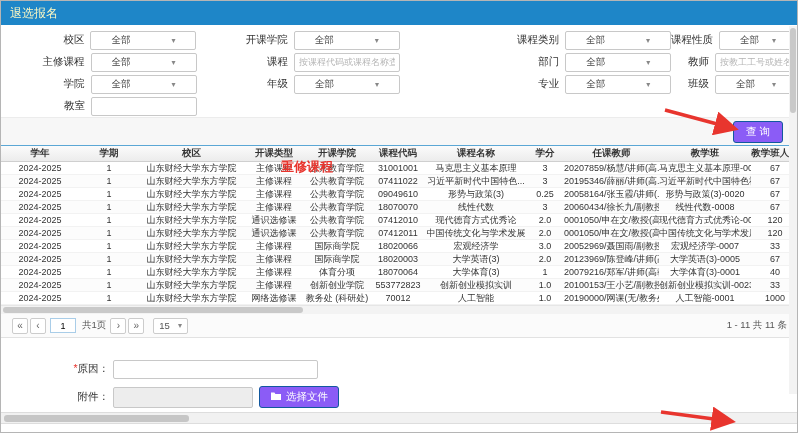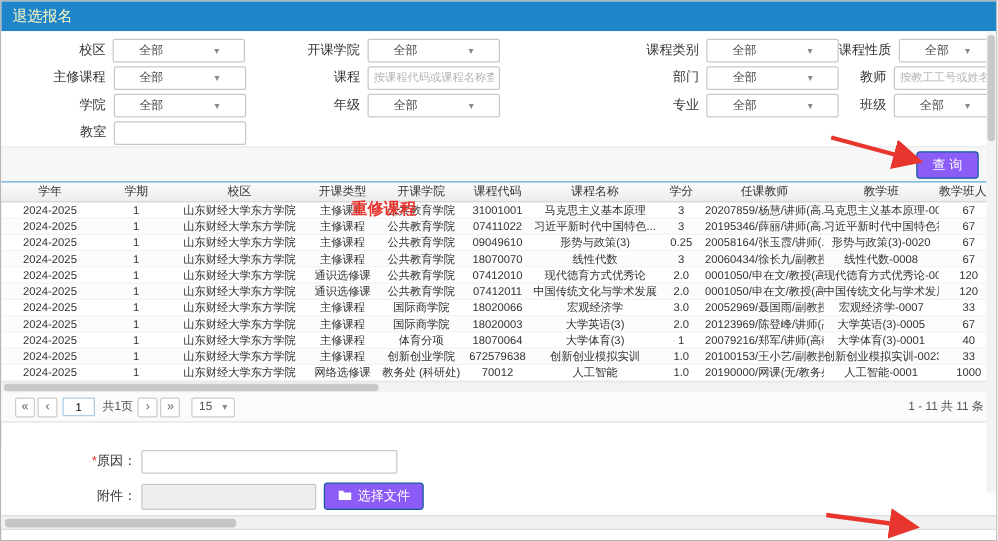--- a/index.html
+++ b/index.html
@@ -21,21 +21,21 @@
   .fc3 .fselect { width:82px; }
   .fselect .selval { flex:1; overflow:hidden; white-space:nowrap; }
   .chev { color:#888; font-size:8px; }
   .finput { width:106px; height:19px; border:1px solid #c8c8c8; border-radius:2px; font-size:9px; padding:0 4px; color:#444; font-family:inherit; }
   .fc3 .finput { width:82px; }
   .finput::placeholder { color:#b5b5b5; }
 
   .querybar { height:28px; background:#f7f7f7; border-top:1px solid #ececec; display:flex; justify-content:flex-end; align-items:center; padding-right:14px; }
   .btn-blue { background:#8b5cf6; border:1px solid #12599e; color:#fff; border-radius:3px; font-size:10.5px; padding:3px 12px; cursor:pointer; font-family:inherit; display:inline-flex; align-items:center; gap:4px; white-space:nowrap; }
 
-  .thead { display:flex; height:17px; align-items:center; background:linear-gradient(#fbfbfb,#ececec); border-top:1px solid #5ba7d5; border-bottom:1px solid #cfcfcf; font-size:9.5px; font-weight:normal; color:#333; }
+  .thead { display:flex; height:17px; align-items:center; background:linear-gradient(#fbfbfb,#ececec); border-top:1px solid #5ba7d5; border-bottom:1px solid #cfcfcf; font-size:9.5px; font-weight:bold; color:#333; }
   .tbody { height:143px; overflow:hidden; }
   .trow { display:flex; height:13px; align-items:center; font-size:9px; color:#333; border-bottom:1px solid #f2f2f2; background:#fff; }
   .trow.alt { background:#fcfcfc; }
   .tcell,.hcell { white-space:nowrap; overflow:hidden; text-align:center; flex:none; }
   .c0{width:78px;} .c1{width:60px;} .c2{width:105px;} .c3{width:60px;} .c4{width:66px;}
   .c5{width:56px;} .c6{width:100px;} .c7{width:38px;} .c8{width:95px;} .c9{width:92px;} .c10{width:48px;}
 
   .hscroll { position:relative; height:9px; background:#f3f3f3; border-top:1px solid #e6e6e6; }
   .hthumb { position:absolute; left:2px; top:1px; height:6px; width:300px; background:#c9c9c9; border-radius:3px; }
 
@@ -306,21 +306,21 @@
           <div class="tcell c8">20079216/郑军/讲师(高教...</div>
           <div class="tcell c9">大学体育(3)-0001</div>
           <div class="tcell c10">40</div>
         </div>
         <div class="trow alt">
           <div class="tcell c0">2024-2025</div>
           <div class="tcell c1">1</div>
           <div class="tcell c2">山东财经大学东方学院</div>
           <div class="tcell c3">主修课程</div>
           <div class="tcell c4">创新创业学院</div>
-          <div class="tcell c5">672579638</div>
+          <div class="tcell c5">553772823</div>
           <div class="tcell c6">创新创业模拟实训</div>
           <div class="tcell c7">1.0</div>
           <div class="tcell c8">20100153/王小艺/副教授...</div>
           <div class="tcell c9">创新创业模拟实训-0023</div>
           <div class="tcell c10">33</div>
         </div>
         <div class="trow">
           <div class="tcell c0">2024-2025</div>
           <div class="tcell c1">1</div>
           <div class="tcell c2">山东财经大学东方学院</div>

